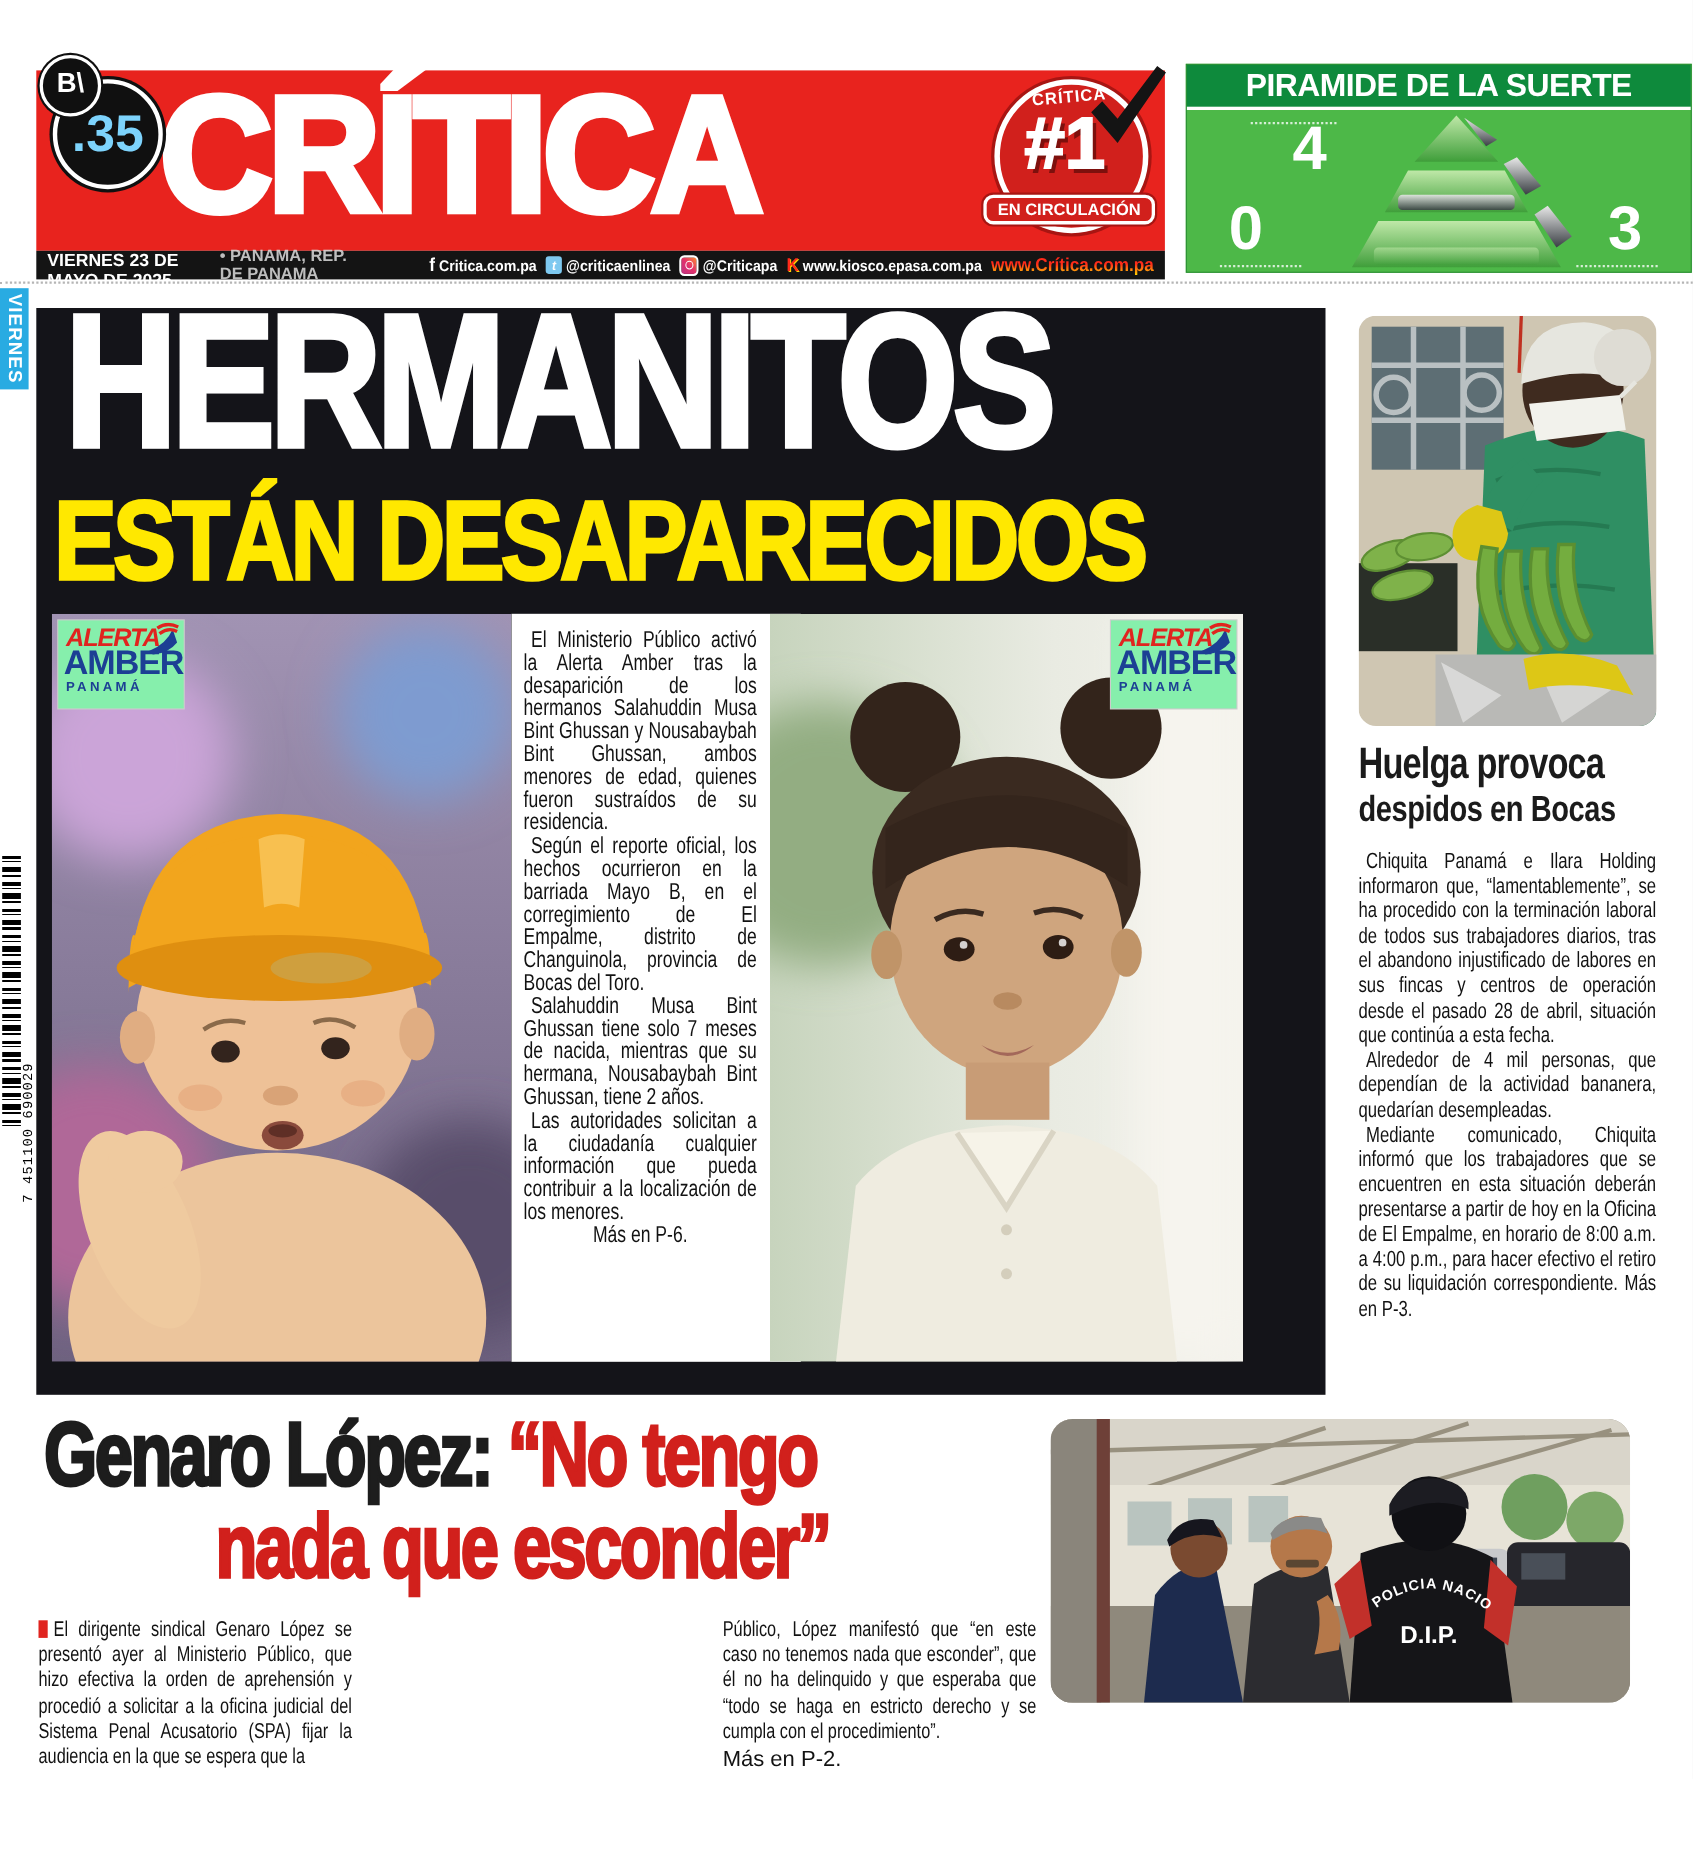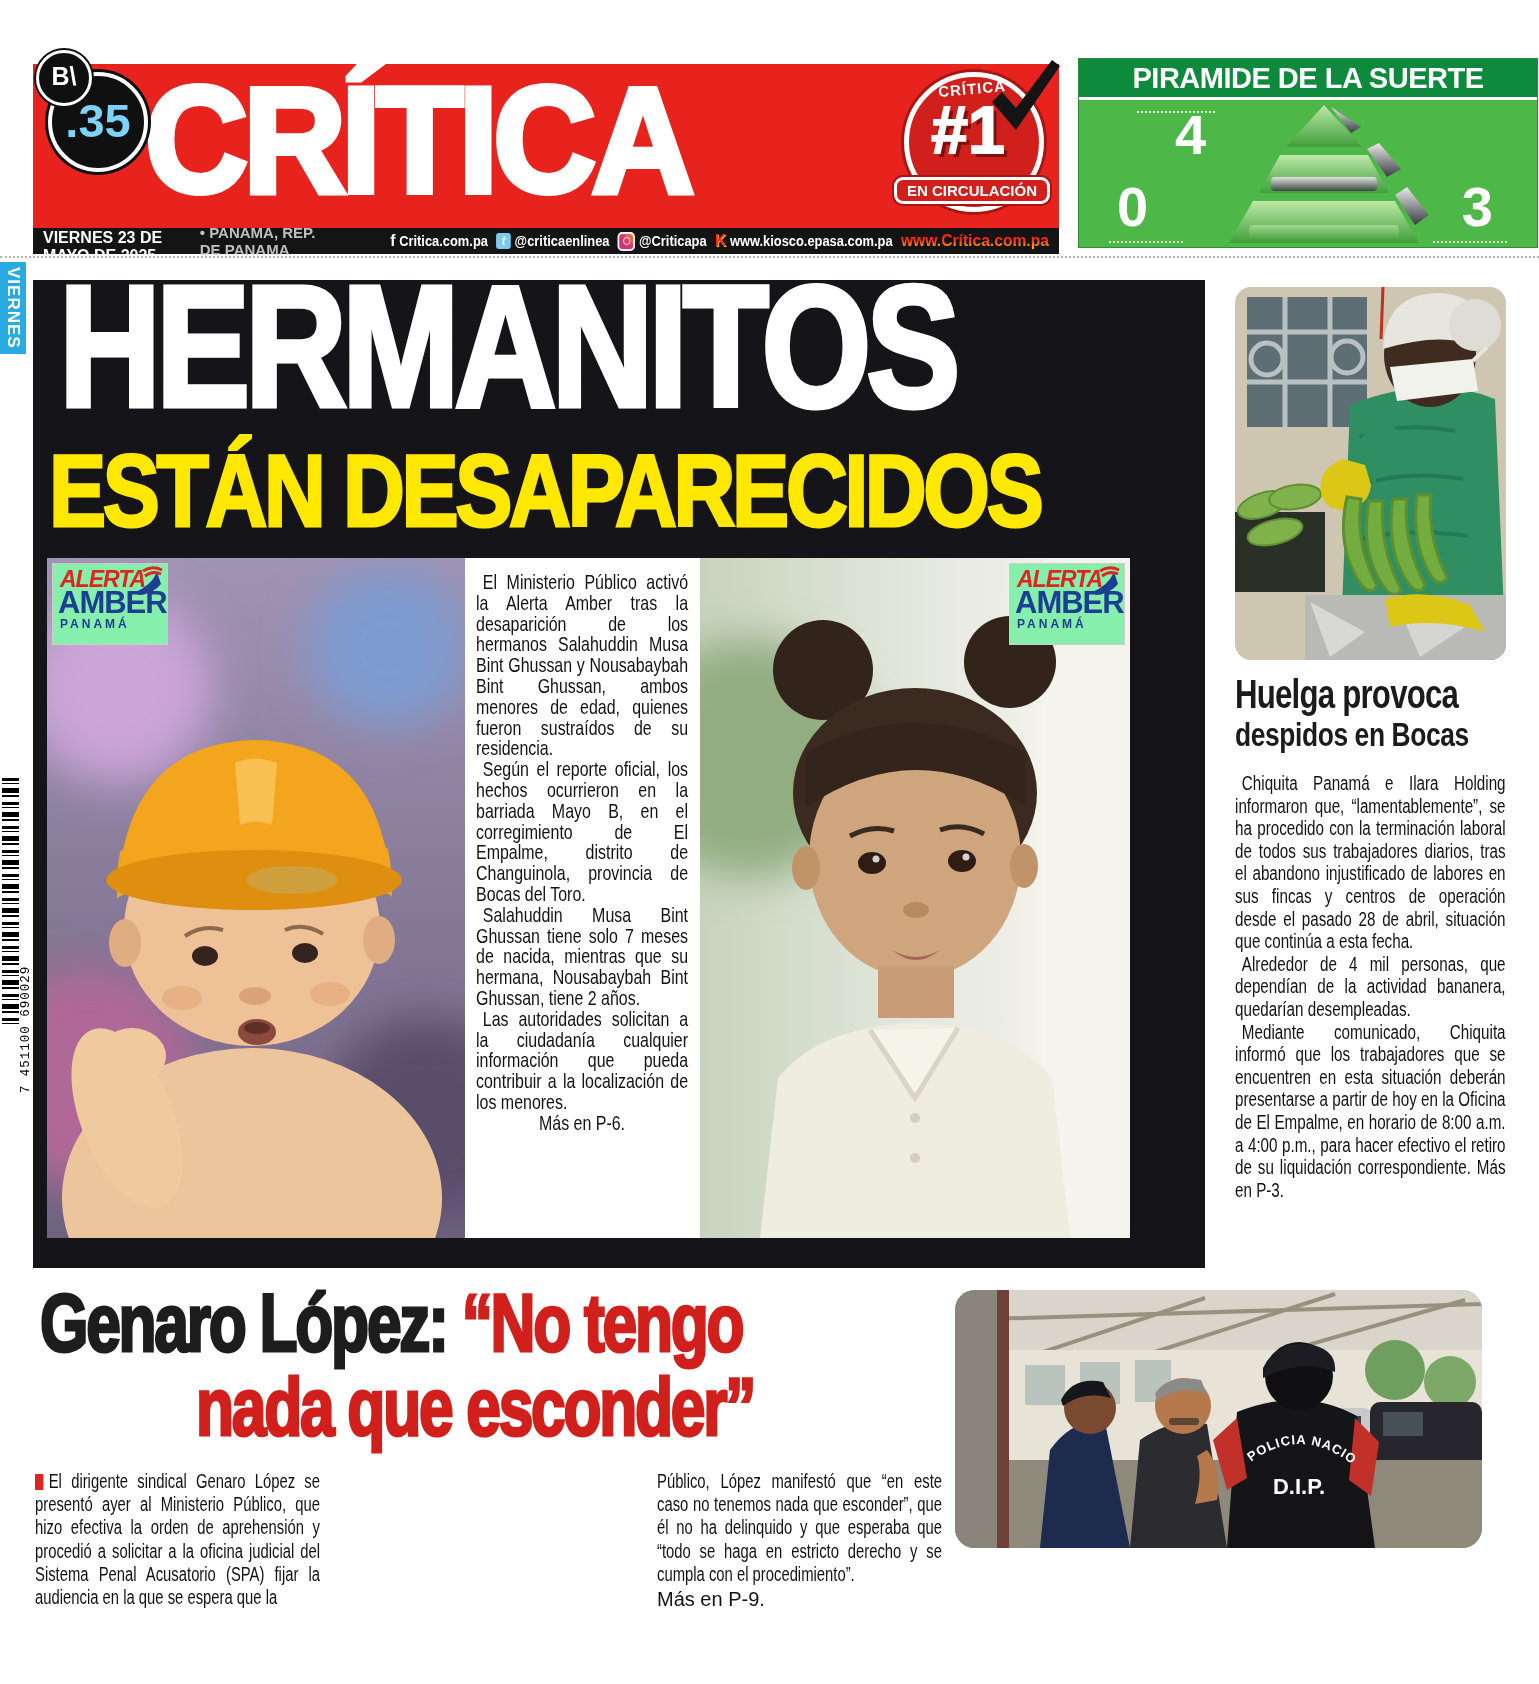--- a/index.html
+++ b/index.html
@@ -432,16 +432,16 @@
 
   <div class="gen-col col1">
     <div class="col-inner">
       <p><span class="bullet"></span><span>El dirigente sindical Genaro López se presentó ayer al Ministerio Público, que hizo efectiva la orden de aprehensión y procedió a solicitar a la oficina judicial del Sistema Penal Acusatorio (SPA) fijar la audiencia en la que se espera que la</span></p>
     </div>
   </div>
   <div class="gen-col col3">
     <div class="col-inner">
       <p>Público, López manifestó que “en este caso no tenemos nada que esconder”, que él no ha delinquido y que esperaba que “todo se haga en estricto derecho y se cumpla con el procedimiento”.</p>
     </div>
-    <div class="more-plain">Más en P-9.</div>
+    <div class="more-plain">Más en P-2.</div>
   </div>
 
 </div>
 
 </body></html>

